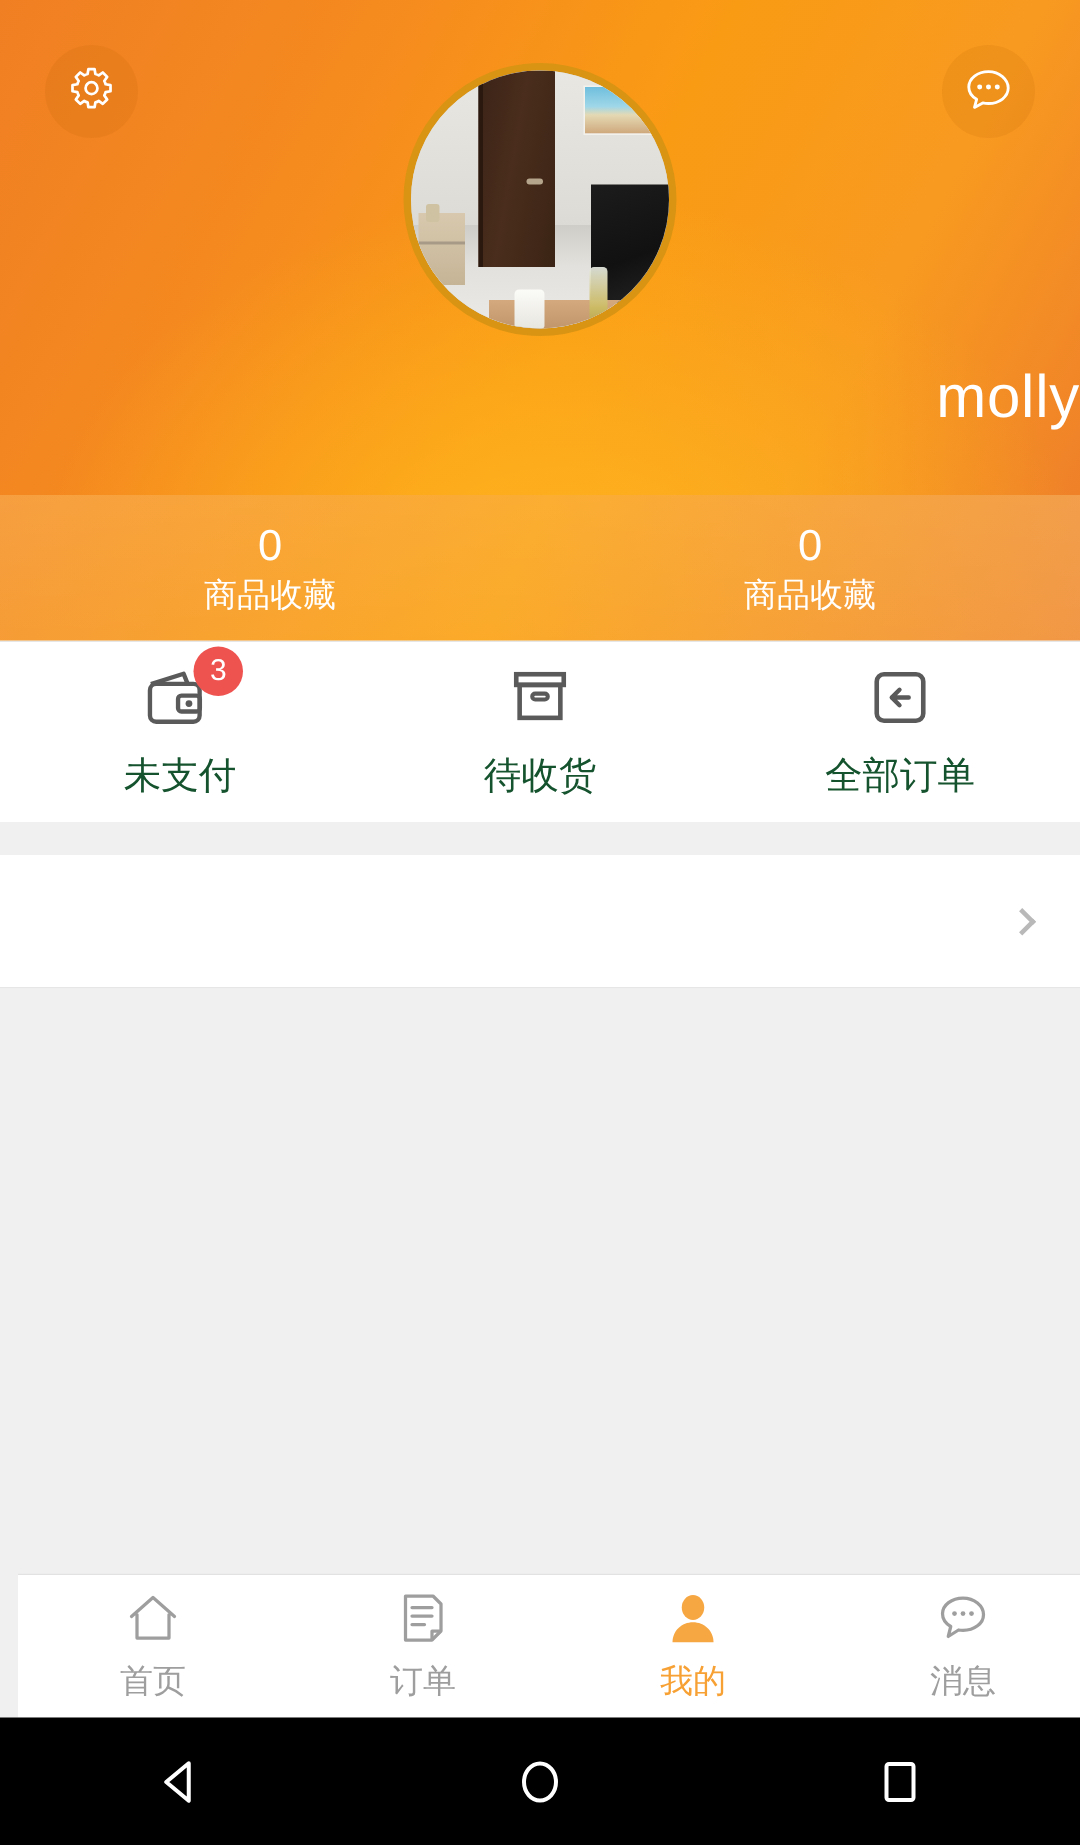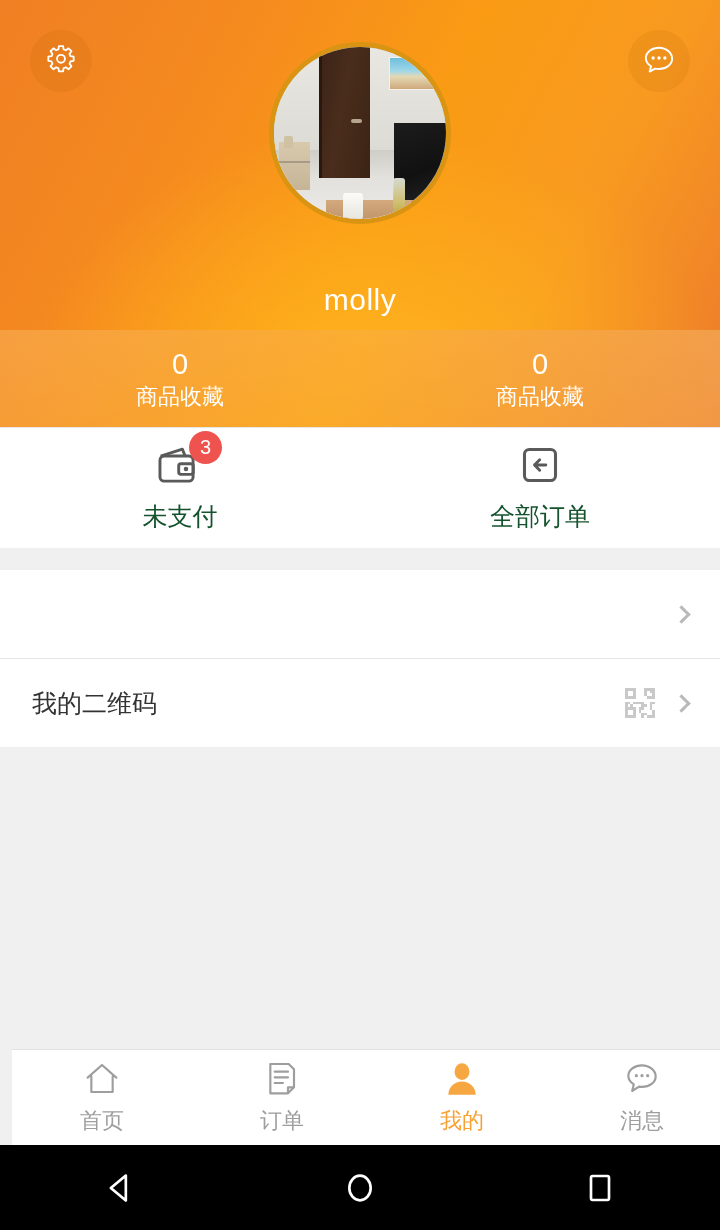--- a/index.html
+++ b/index.html
@@ -53,22 +53,22 @@
                   background:linear-gradient(180deg,rgba(230,235,225,.92) 0%,#cdbb66 70%,#b8a84f 100%);
                   border-radius:3px; }
   .ph-cup       { position:absolute; left:40%; bottom:0; width:12%; height:15%;
                   background:linear-gradient(180deg,#fbfbf8 0%,#e7e6df 100%); border-radius:3px 3px 2px 2px; }
   .ph-table     { position:absolute; left:30%; right:10%; bottom:0; height:11%;
                   background:linear-gradient(180deg,#d3a97d 0%,#c0966a 100%); }
   .ph-jar       { position:absolute; left:6%; top:52%; width:5%; height:7%;
                   background:#cfc2a2; border-radius:2px; }
 
   .username {
-    position:absolute; left:0; right:0; top:243px; text-align:center;
-    color:#fff; font-size:30px; letter-spacing:.5px;margin-top:40px;
+    position:absolute; left:0; right:0; top:243px; text-align:right;
+    color:#fff; font-size:40px; letter-spacing:.5px;
   }
 
   
   .stats {
     position:relative; width:720px; height:97px; display:flex;
     background:
       linear-gradient(180deg, rgba(255,255,255,.10) 0%, rgba(255,255,255,.06) 100%),
       linear-gradient(115deg,#f5942b 0%,#fba51b 48%,#f0913a 100%);
   }
   .stat { flex:1; display:flex; flex-direction:column; align-items:center; justify-content:center; gap:7px; }
@@ -187,20 +187,30 @@
             <path d="M3 7.5 L16.5 3.2 L18.2 7.5" fill="none" stroke="#5a5a5a" stroke-width="1.8" stroke-linejoin="round"></path>
             <rect x="2.6" y="7.4" width="20.5" height="15.6" rx="2.6" fill="none" stroke="#5a5a5a" stroke-width="1.8"></rect>
             <rect x="14.2" y="12.2" width="9" height="6.6" rx="1.4" fill="none" stroke="#5a5a5a" stroke-width="1.8"></rect>
             <circle cx="18.7" cy="15.5" r="1.4" fill="#5a5a5a"></circle>
           </svg>
           <div class="badge">3</div>
         </div>
         <div class="tile-label">未支付</div>
       </div>
 
+      <div class="tile">
+        <div class="tile-icon">
+          <svg width="44" height="42" viewBox="0 0 26 26">
+            <rect x="3.2" y="3.4" width="19.6" height="4.4" fill="none" stroke="#5a5a5a" stroke-width="1.9"></rect>
+            <rect x="4.6" y="7.8" width="16.8" height="13.6" fill="none" stroke="#5a5a5a" stroke-width="1.9"></rect>
+            <rect x="9.8" y="11.4" width="6.4" height="2.4" rx="1.2" fill="none" stroke="#5a5a5a" stroke-width="1.7"></rect>
+          </svg>
+        </div>
+        <div class="tile-label">待收货</div>
+      </div>
 
       <div class="tile">
         <div class="tile-icon">
           <svg width="42" height="42" viewBox="0 0 26 26">
             <rect x="3.4" y="3.4" width="19.2" height="19.2" rx="3" fill="none" stroke="#5a5a5a" stroke-width="1.9"></rect>
             <path d="M16.6 13h-7m0 0 3.2-3.2M9.6 13l3.2 3.2" fill="none" stroke="#5a5a5a" stroke-width="1.8" stroke-linecap="round" stroke-linejoin="round"></path>
           </svg>
         </div>
         <div class="tile-label">全部订单</div>
       </div>
@@ -210,35 +220,20 @@
 
   <div class="spacer" style="height:22px"></div>
 
   <div class="card">
     <div class="row">
       <div class="row-spacer"></div>
       <span class="chev"></span>
     </div>
     <div class="hairline"></div>
 
-    <div class="row">
-      <div class="row-title">我的二维码</div>
-      <div class="row-spacer"></div>
-      <svg class="qr-icon" viewBox="0 0 11 11" shape-rendering="crispEdges">
-        <g fill="#c9c9c9">
-          <path d="M0 0h4v4H0zm1 1v2h2V1z"></path>
-          <path d="M7 0h4v1H7zM7 1h1v2H7zM9 1h2v1H9zM10 2h1v2h-1zM8 3h2v1H8z"></path>
-          <path d="M0 7h4v4H0zm1 1v2h2V8z"></path>
-          <path d="M0 5h2v1H0zM3 5h3v1H3zM0 6h1v1H0zM2 6h1v1H2z"></path>
-          <path d="M6 5h1v3H6zM7 6h1v1H7zM5 7h1v2H5zM6 9h2v1H6zM9 5h2v1H9zM9 6h1v2H9z"></path>
-          <path d="M6 10h1v1H6zM8 10h3v1H8zM10 8h1v2h-1z"></path>
-        </g>
-      </svg>
-      <span class="chev"></span>
-    </div>
   </div>
 
   <div class="spacer" style="height:192px"></div>
 
   <div class="tabbar">
 
     <div class="tab">
       <svg width="42" height="40" viewBox="0 0 24 24">
         <path d="M3.4 11.2 12 3.6l8.6 7.6M5.6 10.4v9.4h12.8v-9.4" fill="none" stroke="#9e9e9e" stroke-width="1.3" stroke-linecap="round" stroke-linejoin="round"></path>
       </svg>

